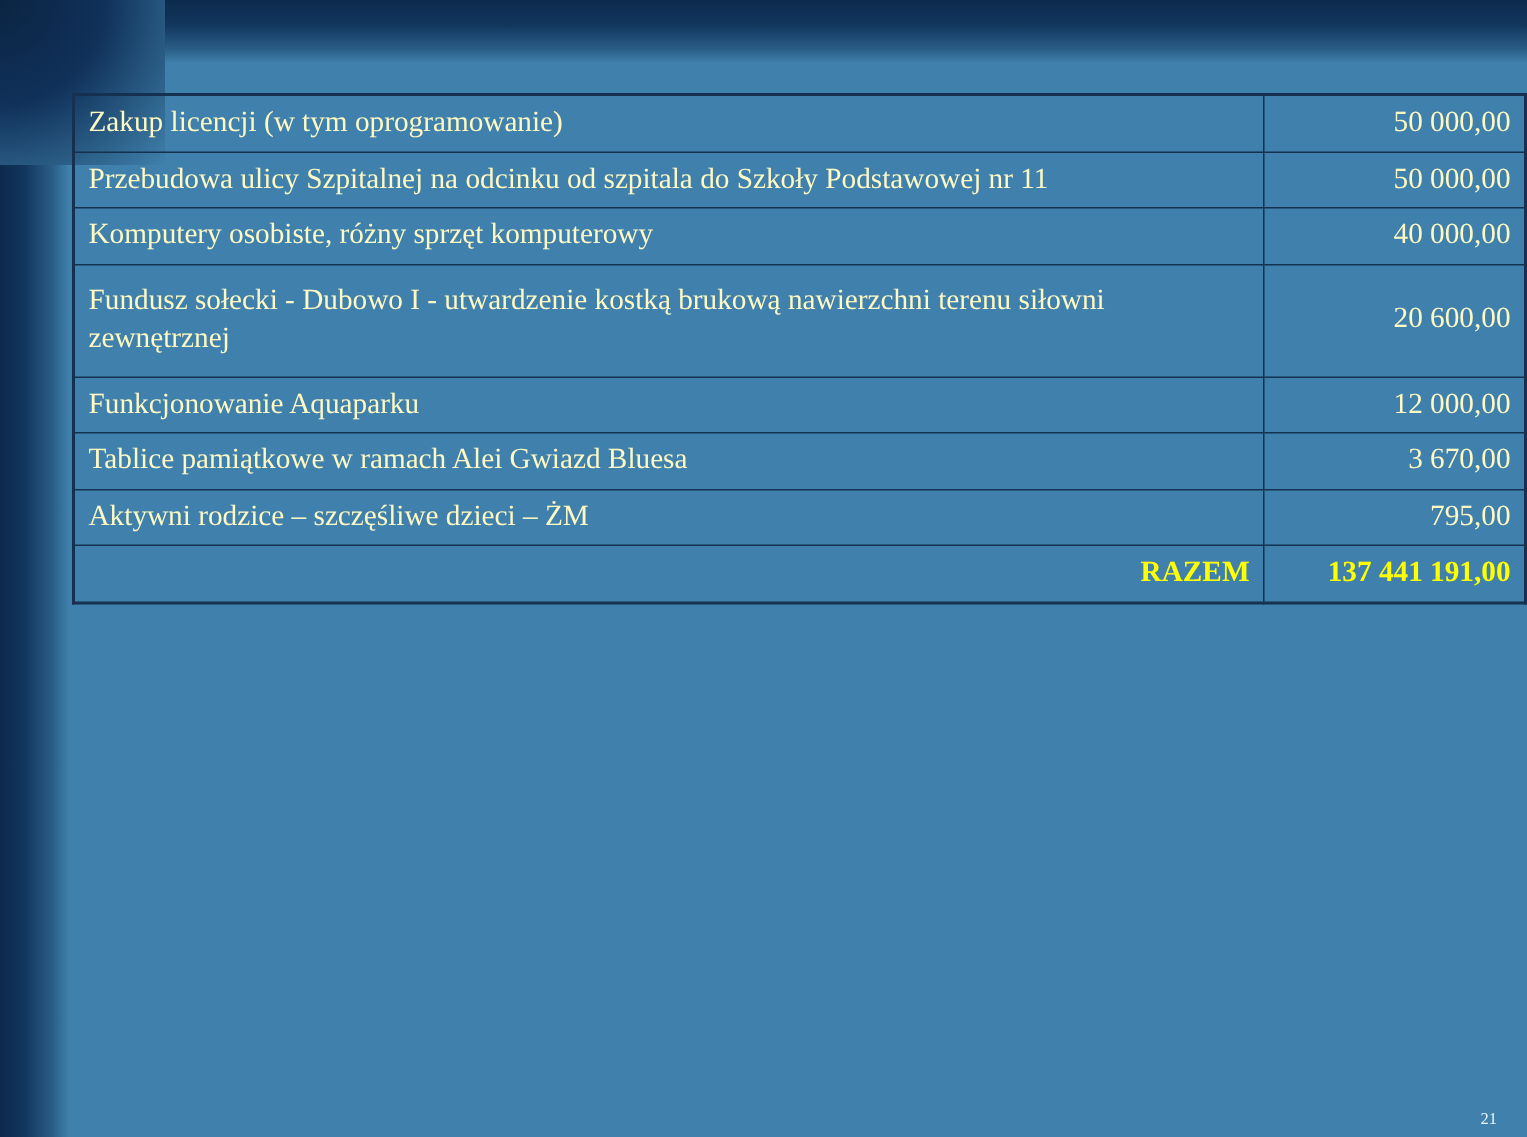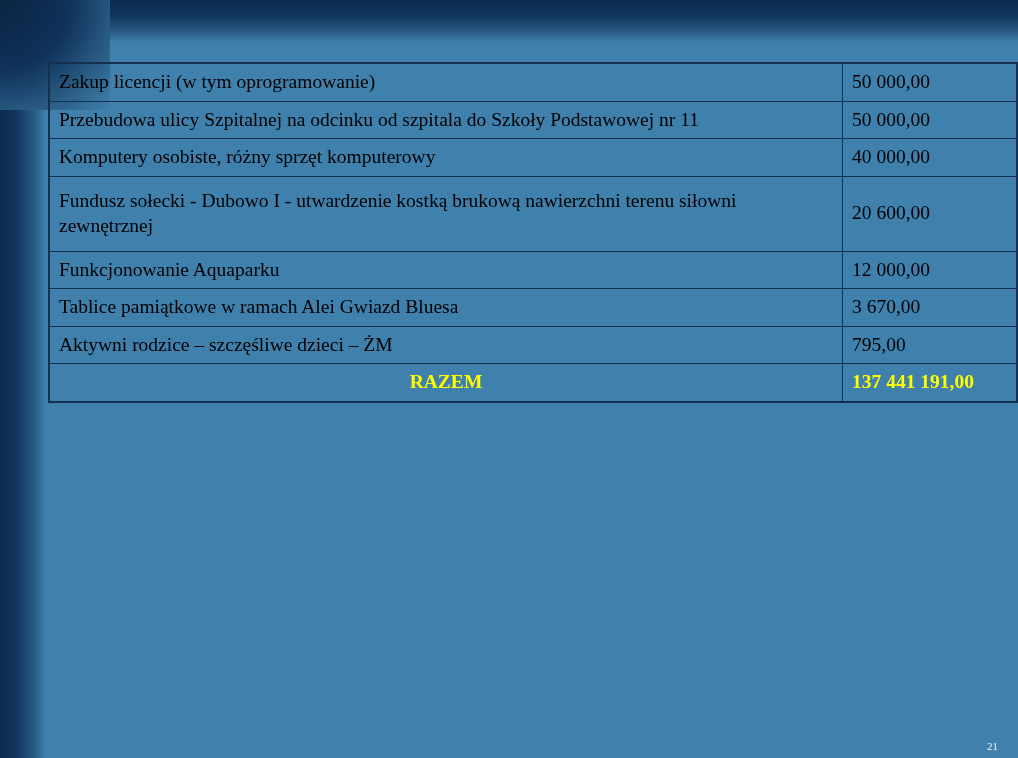--- a/index.html
+++ b/index.html
@@ -48,40 +48,41 @@
     position: absolute;
     left: 48px;
     top: 62px;
     width: 929px;
     border-collapse: collapse;
     table-layout: fixed;
     border: 2px solid #15314f;
   }
   #budget-table td {
     border: 1px solid #15314f;
-    color: #000000;
+    color: #fef9c3;
     font-size: 19.5px;
     line-height: 1.26;
     padding: 6px 9px;
     vertical-align: middle;
   }
   #budget-table td.label {
     text-align: left;
     width: 774px;
   }
   #budget-table td.amount {
+    text-align: right;
     width: 155px;
     white-space: nowrap;
   }
   #budget-table tr.total td {
     color: #ffff00;
     font-weight: bold;
   }
   #budget-table tr.total td.label {
-    text-align: center;
+    text-align: right;
   }
   #budget-table tr.tall td {
     height: 62px;
   }
 
   
   #page-number {
     position: absolute;
     right: 20px;
     bottom: 6px;

